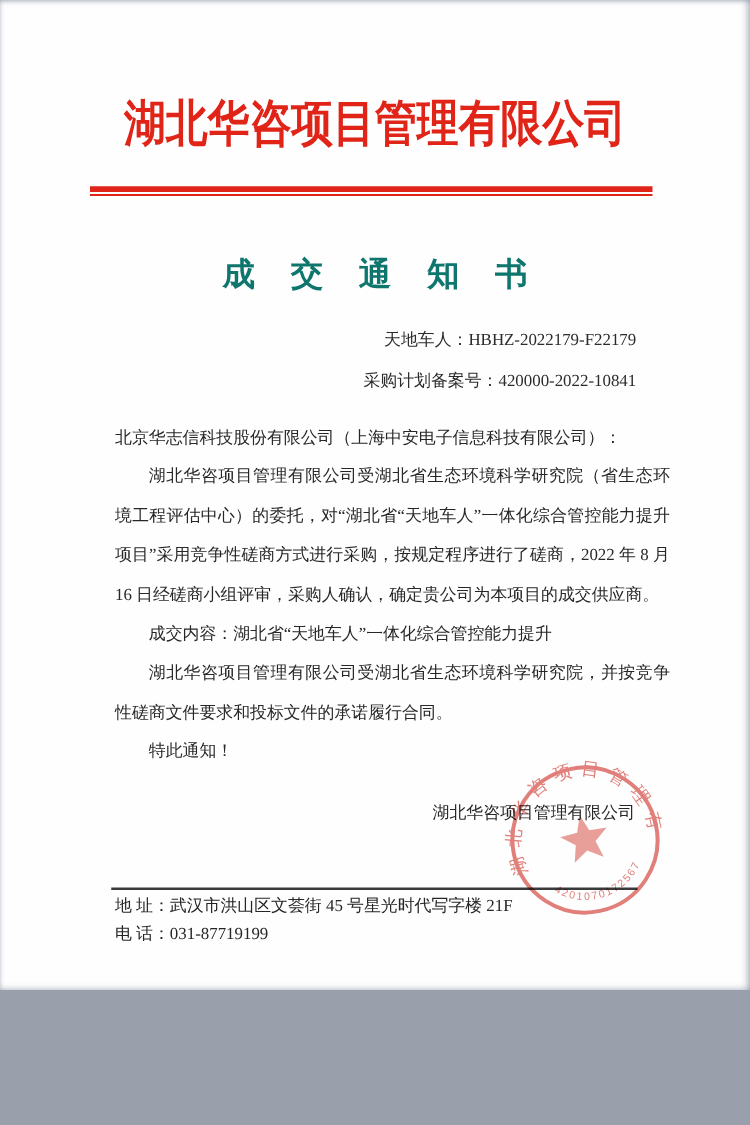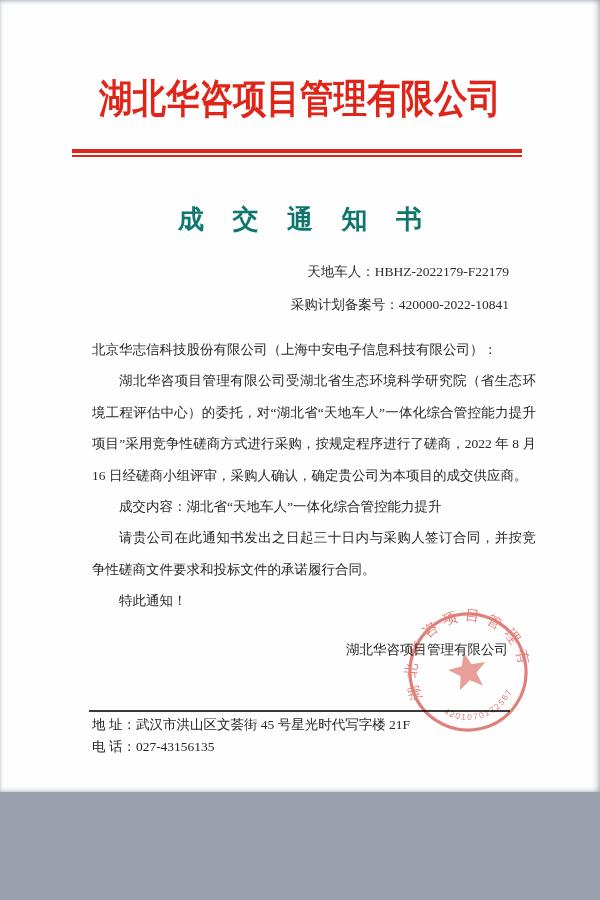--- a/index.html
+++ b/index.html
@@ -67,31 +67,31 @@
   <h1 class="doc-title">成 交 通 知 书</h1>
 
   <div class="meta meta-project"><span>天地车人：</span><span>HBHZ-2022179-F22179</span></div>
 
   <div class="meta meta-record"><span>采购计划备案号：</span><span>420000-2022-10841</span></div>
 
   <div class="body-text">
     <p>北京华志信科技股份有限公司（上海中安电子信息科技有限公司）：</p>
     <p class="indent">湖北华咨项目管理有限公司受湖北省生态环境科学研究院（省生态环境工程评估中心）的委托，对“湖北省“天地车人”一体化综合管控能力提升项目”采用竞争性磋商方式进行采购，按规定程序进行了磋商，2022 年 8 月 16 日经磋商小组评审，采购人确认，确定贵公司为本项目的成交供应商。</p>
     <p class="indent">成交内容：湖北省“天地车人”一体化综合管控能力提升</p>
-    <p class="indent">请贵公司在此通知书发出之日起三十日内与采购人签订合同，并按竞争性磋商文件要求和投标文件的承诺履行合同。</p>
+    <p class="indent">湖北华咨项目管理有限公司受湖北省生态环境科学研究院，并按竞争性磋商文件要求和投标文件的承诺履行合同。</p>
     <p class="indent">特此通知！</p>
   </div>
 
   <div class="signature">
     <div class="sig-company">湖北华咨项目管理有限公司</div>
   </div>
 
   <div class="footer-rule"></div>
   <div class="footer-line footer-address">地 址：武汉市洪山区文荟街 45 号星光时代写字楼 21F</div>
-  <div class="footer-line footer-phone">电 话：027-43156135</div>
+  <div class="footer-line footer-phone">电 话：031-87719199</div>
 
   <svg class="stamp" viewBox="0 0 128 128">
     <circle cx="64" cy="64" r="58" fill="none" stroke="#dd6a64" stroke-width="3.2"></circle>
     <defs>
       <path id="ring-text-path" d="M 15.1 81.8 A 52 52 0 1 1 112.9 81.8" fill="none"></path>
       <path id="code-text-path" d="M 24.7 91.5 A 48 48 0 0 0 103.3 91.5" fill="none"></path>
     </defs>
     <text font-size="14.5" fill="#dd6a64" letter-spacing="6.5" font-family="Liberation Serif, DejaVu Serif, serif">
       <textPath href="#ring-text-path" startOffset="2">湖北华咨项目管理有限公司</textPath>
     </text>

